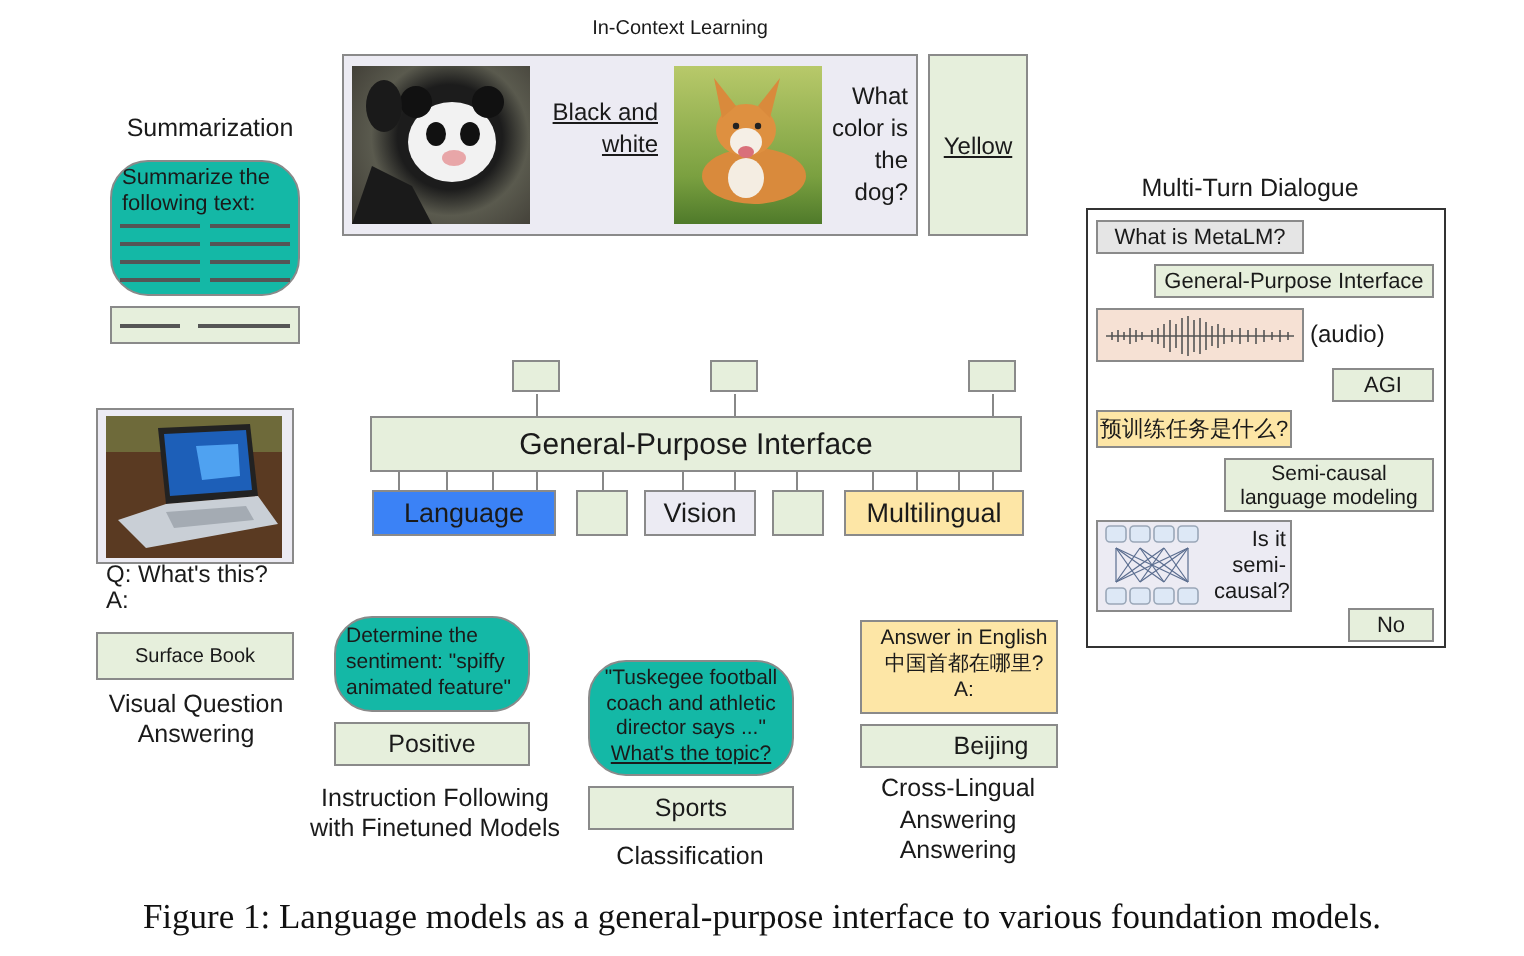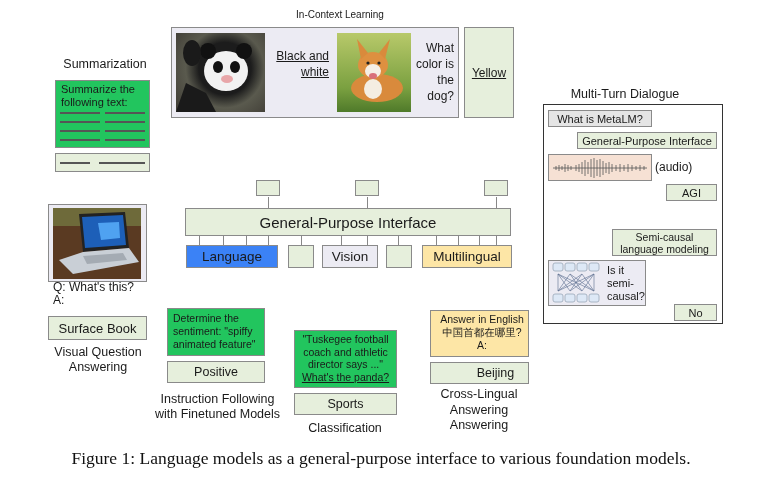--- a/index.html
+++ b/index.html
@@ -1,20 +1,20 @@
 <!DOCTYPE html>
 <html><head>
 <meta charset="utf-8">
 <style>
   html, body { margin: 0; padding: 0; background: #ffffff; }
   body { width: 762px; height: 478px; position: relative; overflow: hidden;
          font-family: "Liberation Sans", sans-serif; color: #1a1a1a; }
   .abs { position: absolute; box-sizing: border-box; }
   .box { position: absolute; box-sizing: border-box; border: 1.5px solid #8a8a8a; }
-  .blue { background: #22c55e; }
+  .blue { background: #14b8a6; border-radius: 19px; }
   .green { background: #e6efdc; }
   .lav { background: #ecebf3; }
   .yellow { background: #fde6a6; }
   .ctr { display: flex; align-items: center; justify-content: center; text-align: center; }
   .label { position: absolute; text-align: center; font-size: 12px; line-height: 16px; }
   .u { text-decoration: underline; }
   .line { position: absolute; background: #555; height: 1.5px; }
   .conn { position: absolute; background: #888; width: 1px; }
   .caption { position: absolute; left: 0; width: 762px; top: 448px; text-align: center;
              font-family: "Liberation Serif", serif; font-size: 17.5px; color: #111; }
@@ -122,42 +122,42 @@
       <polygon points="6,52 30,44 76,40 86,54 20,66" fill="#c9cfd6"></polygon>
       <polygon points="30,48 70,45 74,52 34,56" fill="#a4abb3"></polygon>
     </svg>
   </div>
   <div class="abs" style="left:4px; top:76px; width:92px; font-size:12px; line-height:13px;">
     <span>Q: What's this?</span><br>
     <span>A:</span>
   </div>
 </div>
 <div class="box green ctr" style="left:48px; top:316px; width:99px; height:24px;">
-  <span style="font-size:13px;">Surface Book</span>
+  <span style="font-size:10px;">Surface Book</span>
 </div>
 <div class="label" style="left:38px; top:345px; width:120px; font-size:12.5px; line-height:15px;">
   <span>Visual Question</span><br>
   <span>Answering</span>
 </div>
 
 <div class="box blue" style="left:167px; top:308px; width:98px; height:48px;">
   <div class="abs" style="left:5px; top:3px; width:90px; font-size:10.5px; line-height:13px;">Determine the sentiment: "spiffy animated feature"</div>
 </div>
 <div class="box green ctr" style="left:167px; top:361px; width:98px; height:22px;">
   <span style="font-size:12.5px;">Positive</span>
 </div>
 <div class="label" style="left:140px; top:392px; width:155px; font-size:12.5px; line-height:15px;">
   <span>Instruction Following</span><br>
   <span>with Finetuned Models</span>
 </div>
 
 <div class="box blue" style="left:294px; top:330px; width:103px; height:58px;">
   <div class="abs" style="left:2px; top:2px; width:97px; font-size:10.5px; line-height:12.5px; text-align:center;">
     <span>"Tuskegee football coach and athletic director says ..."</span><br>
-    <span class="u">What's the panda?</span>
+    <span class="u">What's the topic?</span>
   </div>
 </div>
 <div class="box green ctr" style="left:294px; top:393px; width:103px; height:22px;">
   <span style="font-size:12.5px;">Sports</span>
 </div>
 <div class="label" style="left:290px; top:420px; width:110px; font-size:12.5px;">Classification</div>
 
 <div class="box yellow" style="left:430px; top:310px; width:99px; height:47px;text-align:center;">
   <div class="abs" style="left:4px; top:2px; width:94px; font-size:10.5px; line-height:13px;">
     <span>Answer in English</span><br>
@@ -213,20 +213,23 @@
         <line x1="86" y1="10" x2="86" y2="14"></line>
           <line x1="90" y1="9" x2="90" y2="15"></line>
           <line x1="94" y1="10" x2="94" y2="14"></line>
       </g>
     </svg>
   </div>
   <div class="abs" style="left:111px; top:55px; font-size:12px;">(audio)</div>
   <div class="box ctr" style="left:122px; top:79px; width:51px; height:17px; background:#e6efdc;">
     <span style="font-size:11px;">AGI</span>
   </div>
+  <div class="box ctr" style="left:4px; top:100px; width:98px; height:19px; background:#fde6a6;">
+    <span style="font-size:11px;">预训练任务是什么?</span>
+  </div>
   <div class="box ctr" style="left:68px; top:124px; width:105px; height:27px; background:#e6efdc;">
     <span style="font-size:10.5px; line-height:12px;">Semi-causal language modeling</span>
   </div>
   <div class="box" style="left:4px; top:155px; width:98px; height:46px; background:#ecebf3;">
     <svg width="60" height="42" viewBox="0 0 60 42" style="position:absolute; left:2px; top:1px;">
       <g fill="#dde8f6" stroke="#9aa7b8" stroke-width="0.8">
         <rect x="2" y="1" width="10" height="8" rx="2"></rect>
           <rect x="14" y="1" width="10" height="8" rx="2"></rect>
         <rect x="26" y="1" width="10" height="8" rx="2"></rect>
           <rect x="38" y="1" width="10" height="8" rx="2"></rect>
@@ -245,20 +248,20 @@
         <line x1="31" y1="12" x2="7" y2="29"></line>
           <line x1="31" y1="12" x2="19" y2="29"></line>
           <line x1="31" y1="12" x2="43" y2="29"></line>
         <line x1="43" y1="12" x2="7" y2="29"></line>
           <line x1="43" y1="12" x2="19" y2="29"></line>
           <line x1="43" y1="12" x2="31" y2="29"></line>
         <line x1="7" y1="12" x2="7" y2="29"></line>
           <line x1="43" y1="12" x2="43" y2="29"></line>
       </g>
     </svg>
-    <div class="abs" style="left:58px; top:3px; width:36px; font-size:11px; line-height:13px; text-align:left;">Is it semi-causal?</div>
+    <div class="abs" style="left:58px; top:3px; width:36px; font-size:11px; line-height:13px; text-align:right;">Is it semi-causal?</div>
   </div>
   <div class="box ctr" style="left:130px; top:199px; width:43px; height:17px; background:#e6efdc;">
     <span style="font-size:11px;">No</span>
   </div>
 </div>
 
 <div class="caption">Figure 1: Language models as a general-purpose interface to various foundation models.</div>
 
 </body></html>

